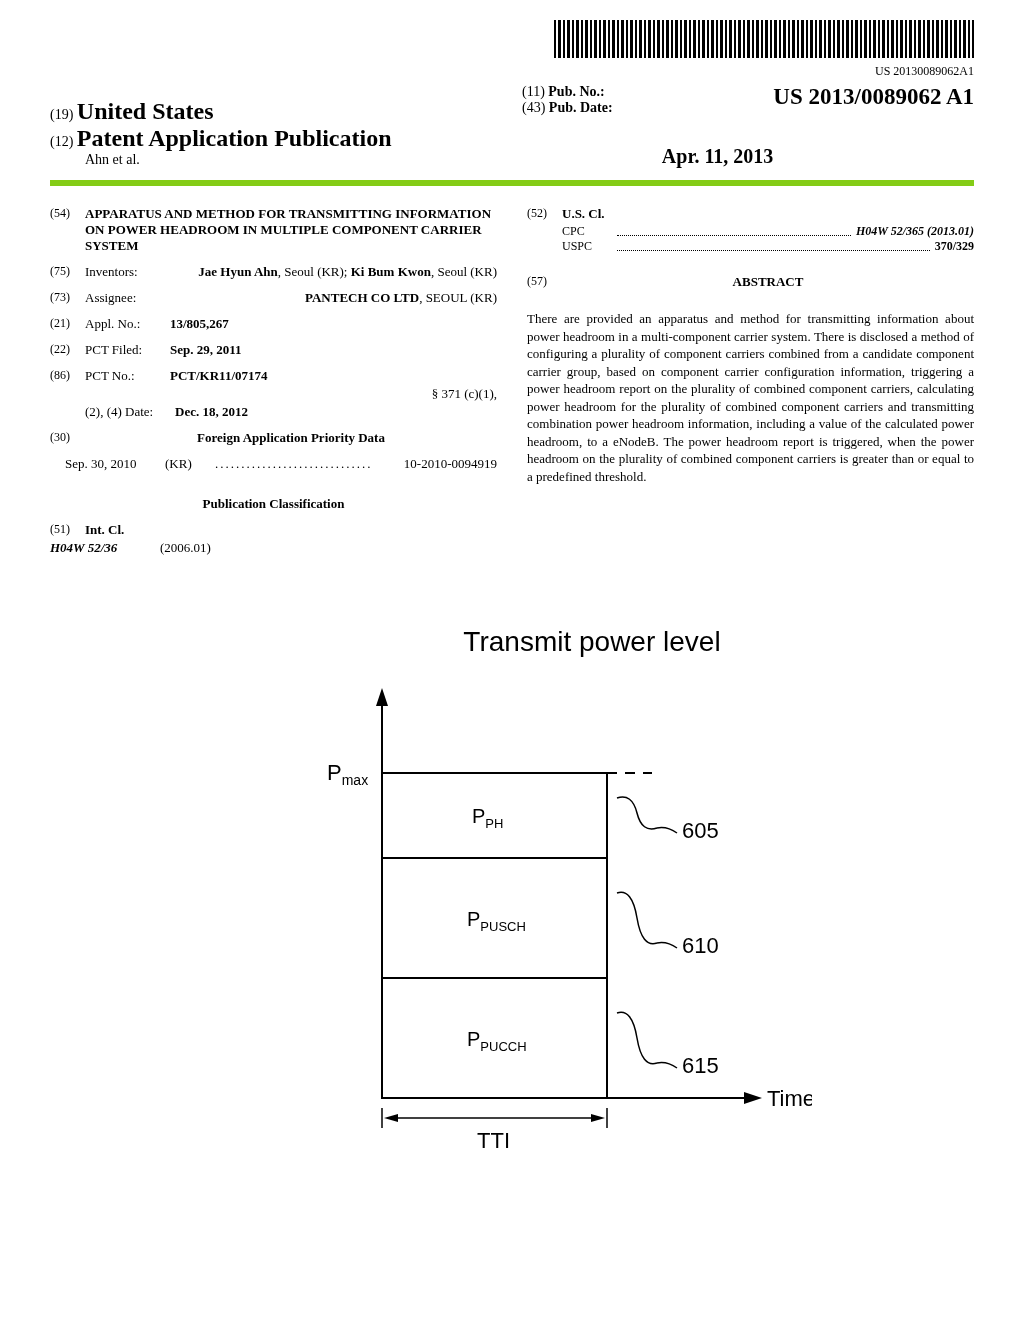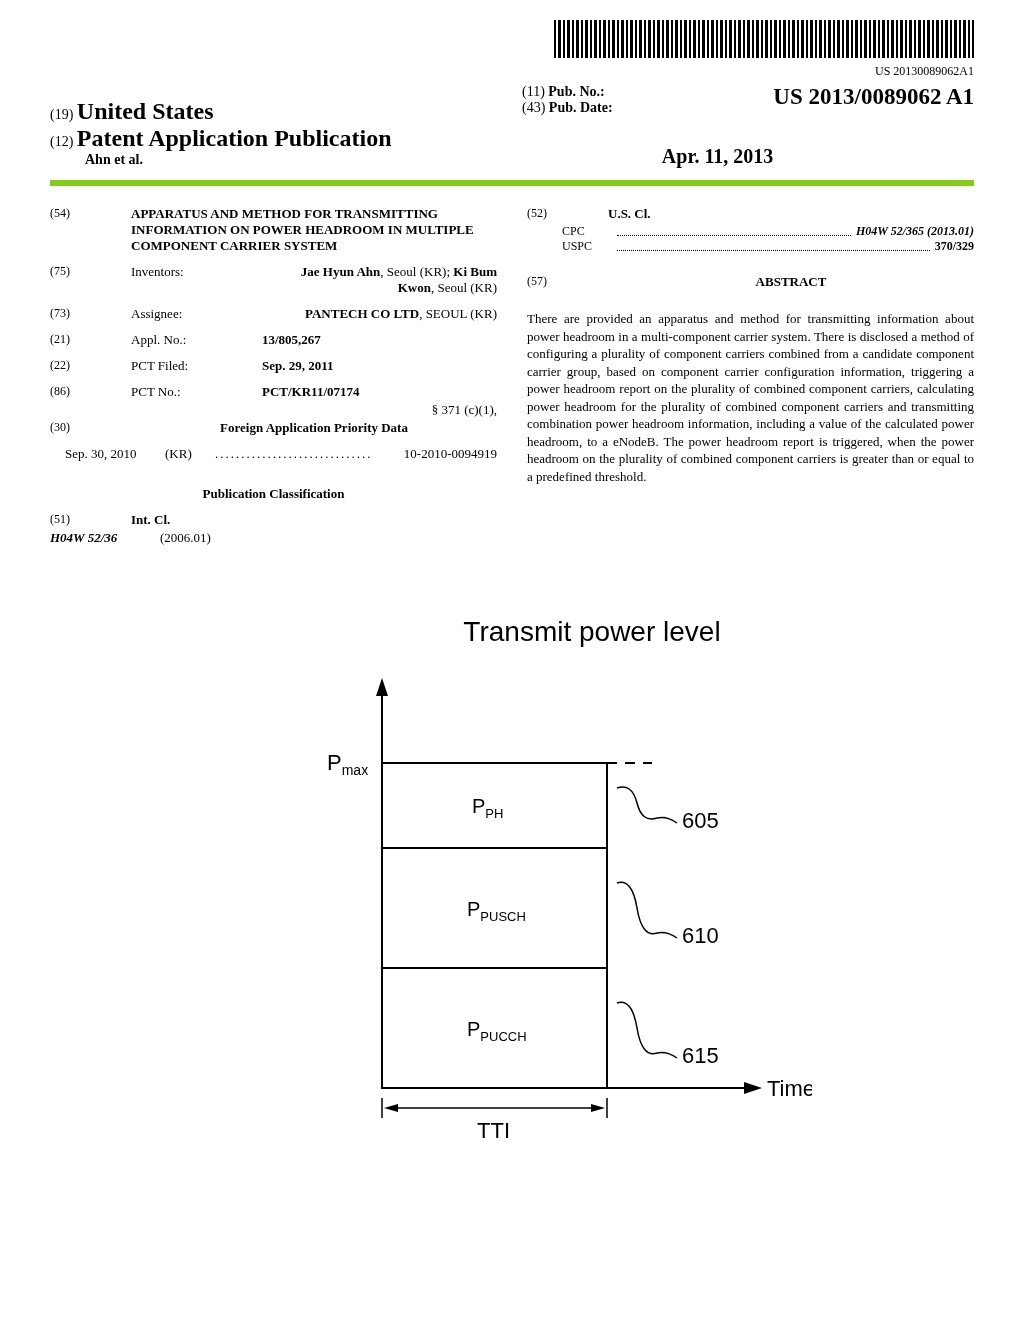--- a/index.html
+++ b/index.html
@@ -58,21 +58,21 @@
     }
     .pub-line {
       font-size: 14px;
     }
     .pub-title {
       font-size: 24px;
       font-weight: bold;
     }
     .authors {
       font-size: 14px;
-      font-weight: bold;
+      font-weight: normal;
       margin-left: 35px;
     }
     .pub-no-line {
       font-size: 14px;
     }
     .pub-no-value {
       font-size: 23px;
       font-weight: bold;
     }
     .pub-date-line {
@@ -89,21 +89,20 @@
       gap: 30px;
       margin-top: 20px;
     }
     .left-column, .right-column {
       flex: 1;
     }
     .field-row {
       display: flex;
       margin-bottom: 10px;
       font-size: 13px;
-      gap: 46px;
     }
     .field-num {
       width: 35px;
       font-size: 12px;
     }
     .field-label {
       width: 85px;
     }
     .field-value {
       flex: 1;
@@ -268,20 +267,25 @@
       <div class="field-num">(86)</div>
       <div class="field-label">PCT No.:</div>
       <div class="field-value">PCT/KR11/07174</div>
     </div>
 
     <div class="field-row" style="margin-bottom:2px">
       <div class="field-num"></div>
       <div class="field-value-normal">§ 371 (c)(1),</div>
     </div>
 
+    <div class="field-row">
+      <div class="field-num"></div>
+      <div class="field-label" style="width:90px">(2), (4) Date:</div>
+      <div class="field-value">Dec. 18, 2012</div>
+    </div>
 
     <div class="field-row">
       <div class="field-num">(30)</div>
       <div class="section-heading" style="flex:1;margin:0">Foreign Application Priority Data</div>
     </div>
 
     <div class="priority-row" style="margin-left:15px">
       <div class="priority-date">Sep. 30, 2010</div>
       <div class="priority-country">(KR)</div>
       <div class="priority-dots">..............................</div>

